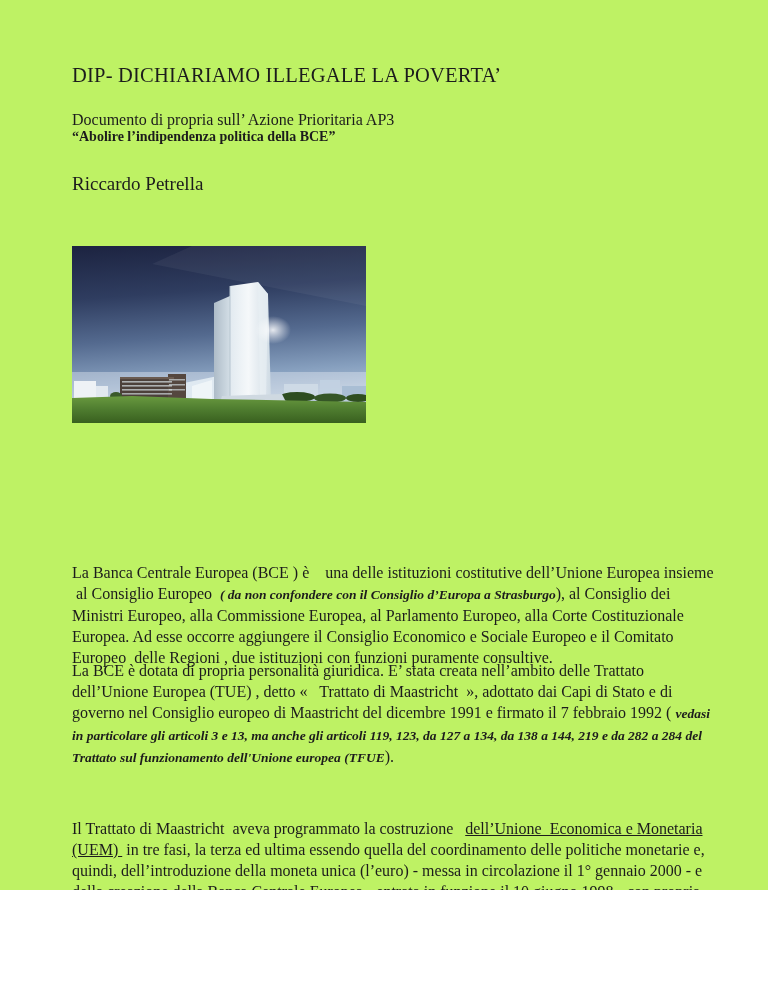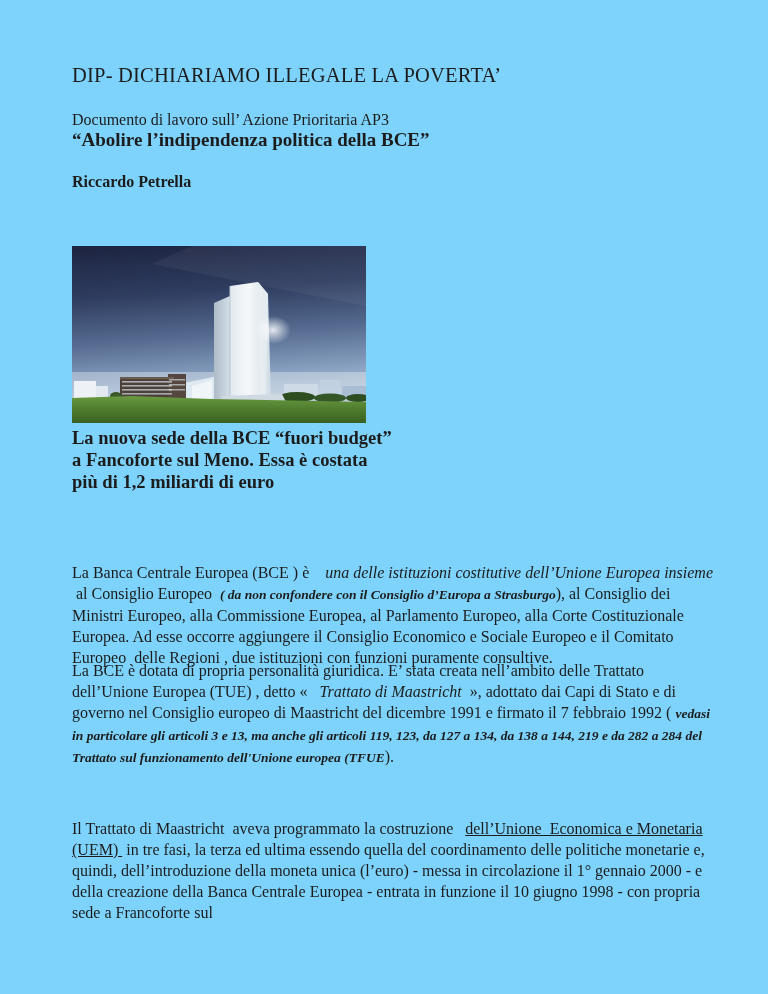--- a/index.html
+++ b/index.html
@@ -1,46 +1,46 @@
 <!DOCTYPE html>
 <html><head>
 <meta charset="utf-8">
 <style>
   html,body{margin:0;padding:0;}
   body{
     width:768px;height:994px;background:#ffffff;
     font-family:"Liberation Serif","DejaVu Serif",serif;
     color:#1c1c1c;
   }
-  .page{position:relative;width:768px;height:994px;background:#7dd3fc;overflow:hidden;}
+  .page{position:relative;width:768px;height:890px;background:#bef264;overflow:hidden;}
   .block{position:absolute;left:72px;width:646px;}
   .doc-title{top:64px;font-size:20.5px;letter-spacing:0.2px;}
   .doc-subtitle{top:111px;font-size:16px;}
-  .action-title{top:129px;font-size:19px;font-weight:bold;}
-  .author{top:173px;font-size:16px;font-weight:bold;}
+  .action-title{top:129px;font-size:14px;font-weight:bold;}
+  .author{top:173px;font-size:19px;font-weight:normal;}
   .figure{position:absolute;left:72px;top:246px;width:294px;height:177px;margin:0;padding:0;}
   .figure svg{display:block;}
   .caption{top:427px;width:360px;font-size:18.5px;font-weight:bold;line-height:22px;}
   .heading{top:515px;font-size:19px;font-weight:bold;}
   .sec-label{display:inline-block;width:46px;}
   .para{font-size:16px;line-height:21px;}
   .p1{top:562px;}
   .p2{top:660px;}
   .p3{top:818px;}
-  .seg-italic{font-style:italic;}
+  .seg-italic{}
   .seg-smallitalic{font-style:italic;font-size:13.5px;font-weight:bold;}
   .seg-underline{text-decoration:underline;}
 </style>
 </head>
 <body>
 
 <div class="page">
 
   <div class="block doc-title">DIP- DICHIARIAMO ILLEGALE LA POVERTA’</div>
-  <div class="block doc-subtitle">Documento di lavoro sull’ Azione Prioritaria AP3</div>
+  <div class="block doc-subtitle">Documento di propria sull’ Azione Prioritaria AP3</div>
   <div class="block action-title">“Abolire l’indipendenza politica della BCE”</div>
   <div class="block author">Riccardo Petrella</div>
 
   <figure class="figure">
     <svg viewBox="0 0 294 177" width="294" height="177" preserveAspectRatio="none">
       <defs>
         <linearGradient id="sky" x1="0" y1="0" x2="0.12" y2="1">
           <stop offset="0" stop-color="#1c2340"></stop>
           <stop offset="0.3" stop-color="#2f3d60"></stop>
           <stop offset="0.55" stop-color="#546a8f"></stop>
@@ -93,24 +93,19 @@
       <polygon points="158,40 186,36 196,48 199,155 158,156" fill="url(#towerFront)"></polygon>
       <line x1="158" y1="40" x2="158" y2="156" stroke="#b6c4cf" stroke-width="1"></line>
       <polygon points="186,36 196,48 194,155 188,155" fill="#e8eff4" opacity="0.7"></polygon>
       <ellipse cx="201" cy="84" rx="18" ry="14" fill="url(#glow)"></ellipse>
       <polygon points="150,150 210,148 214,156 148,157" fill="#cfd9e1"></polygon>
       <ellipse cx="44" cy="150" rx="6" ry="4" fill="#3a5a2a"></ellipse>
       <polygon points="0,152 60,150 140,153 294,156 294,177 0,177" fill="url(#grassg)"></polygon>
     </svg>
   </figure>
 
-  <div class="block caption">
-    <div>La nuova sede della BCE “fuori budget”</div>
-    <div>a Fancoforte sul Meno. Essa è costata</div>
-    <div>più di 1,2 miliardi di euro</div>
-  </div>
 
 
   <div class="block para p1"><span>La Banca Centrale Europea (BCE ) è &nbsp;&nbsp; </span><span class="seg-italic">una delle istituzioni costitutive dell’Unione Europea insieme</span><span> &nbsp;al Consiglio Europeo &nbsp;</span><span class="seg-smallitalic">( da non confondere con il Consiglio d’Europa a Strasburgo</span><span>), al Consiglio dei Ministri Europeo, alla Commissione Europea, al Parlamento Europeo, alla Corte Costituzionale Europea. Ad esse occorre aggiungere il Consiglio Economico e Sociale Europeo e il Comitato Europeo &nbsp;delle Regioni , due istituzioni con funzioni puramente consultive.</span></div>
   <div class="block para p2"><span>La BCE è dotata di propria personalità giuridica. E’ stata creata nell’ambito delle Trattato dell’Unione Europea (TUE) , detto « &nbsp; </span><span class="seg-italic">Trattato di Maastricht</span><span> &nbsp;», adottato dai Capi di Stato e di governo nel Consiglio europeo di Maastricht del dicembre 1991 e firmato il 7 febbraio 1992 ( </span><span class="seg-smallitalic">vedasi in particolare gli articoli 3 e 13, ma anche gli articoli 119, 123, da 127 a 134, da 138 a 144, 219 e da 282 a 284 del Trattato sul funzionamento dell'Unione europea (TFUE</span><span>).</span></div>
   <div class="block para p3"><span>Il Trattato di Maastricht &nbsp;aveva programmato la costruzione &nbsp; </span><span class="seg-underline">dell’Unione &nbsp;Economica e Monetaria (UEM) </span><span> &nbsp;in tre fasi, la terza ed ultima essendo quella del coordinamento delle politiche monetarie e, quindi, dell’introduzione della moneta unica (l’euro) - messa in circolazione il 1° gennaio 2000 - e della creazione della Banca Centrale Europea - entrata in funzione il 10 giugno 1998 - con propria sede a Francoforte sul</span></div>
 
 </div>
 
 </body></html>

